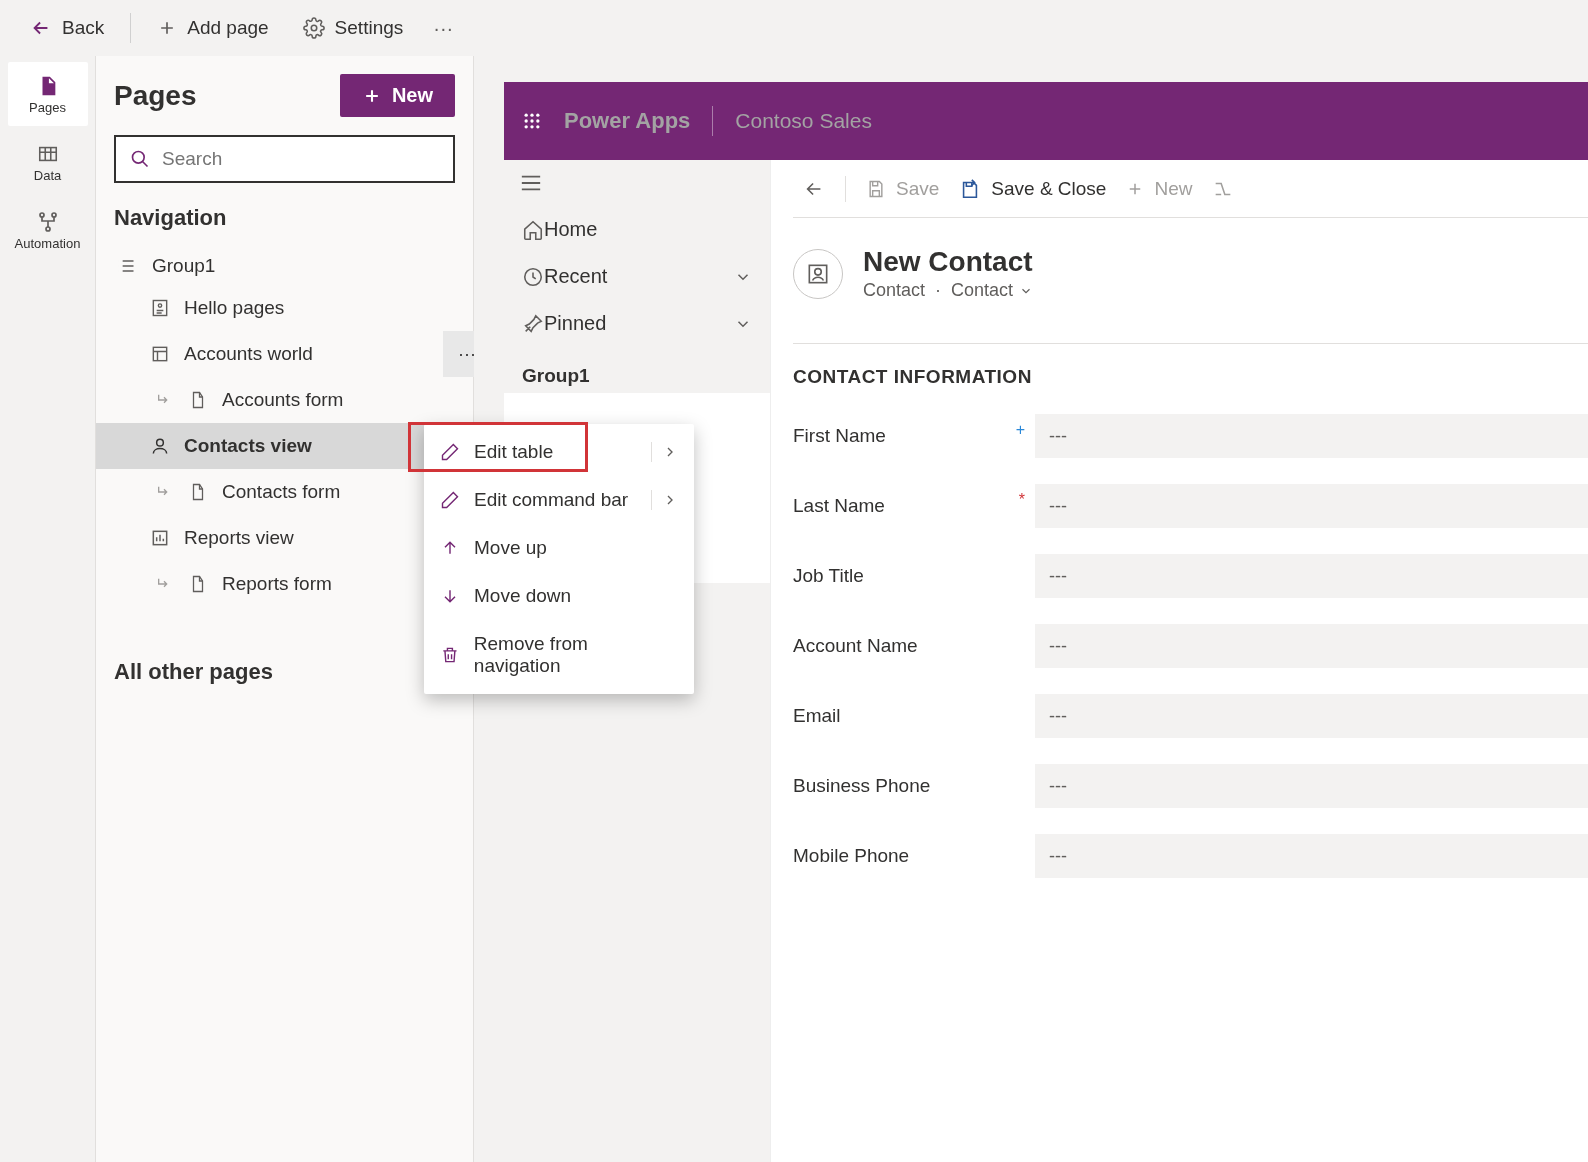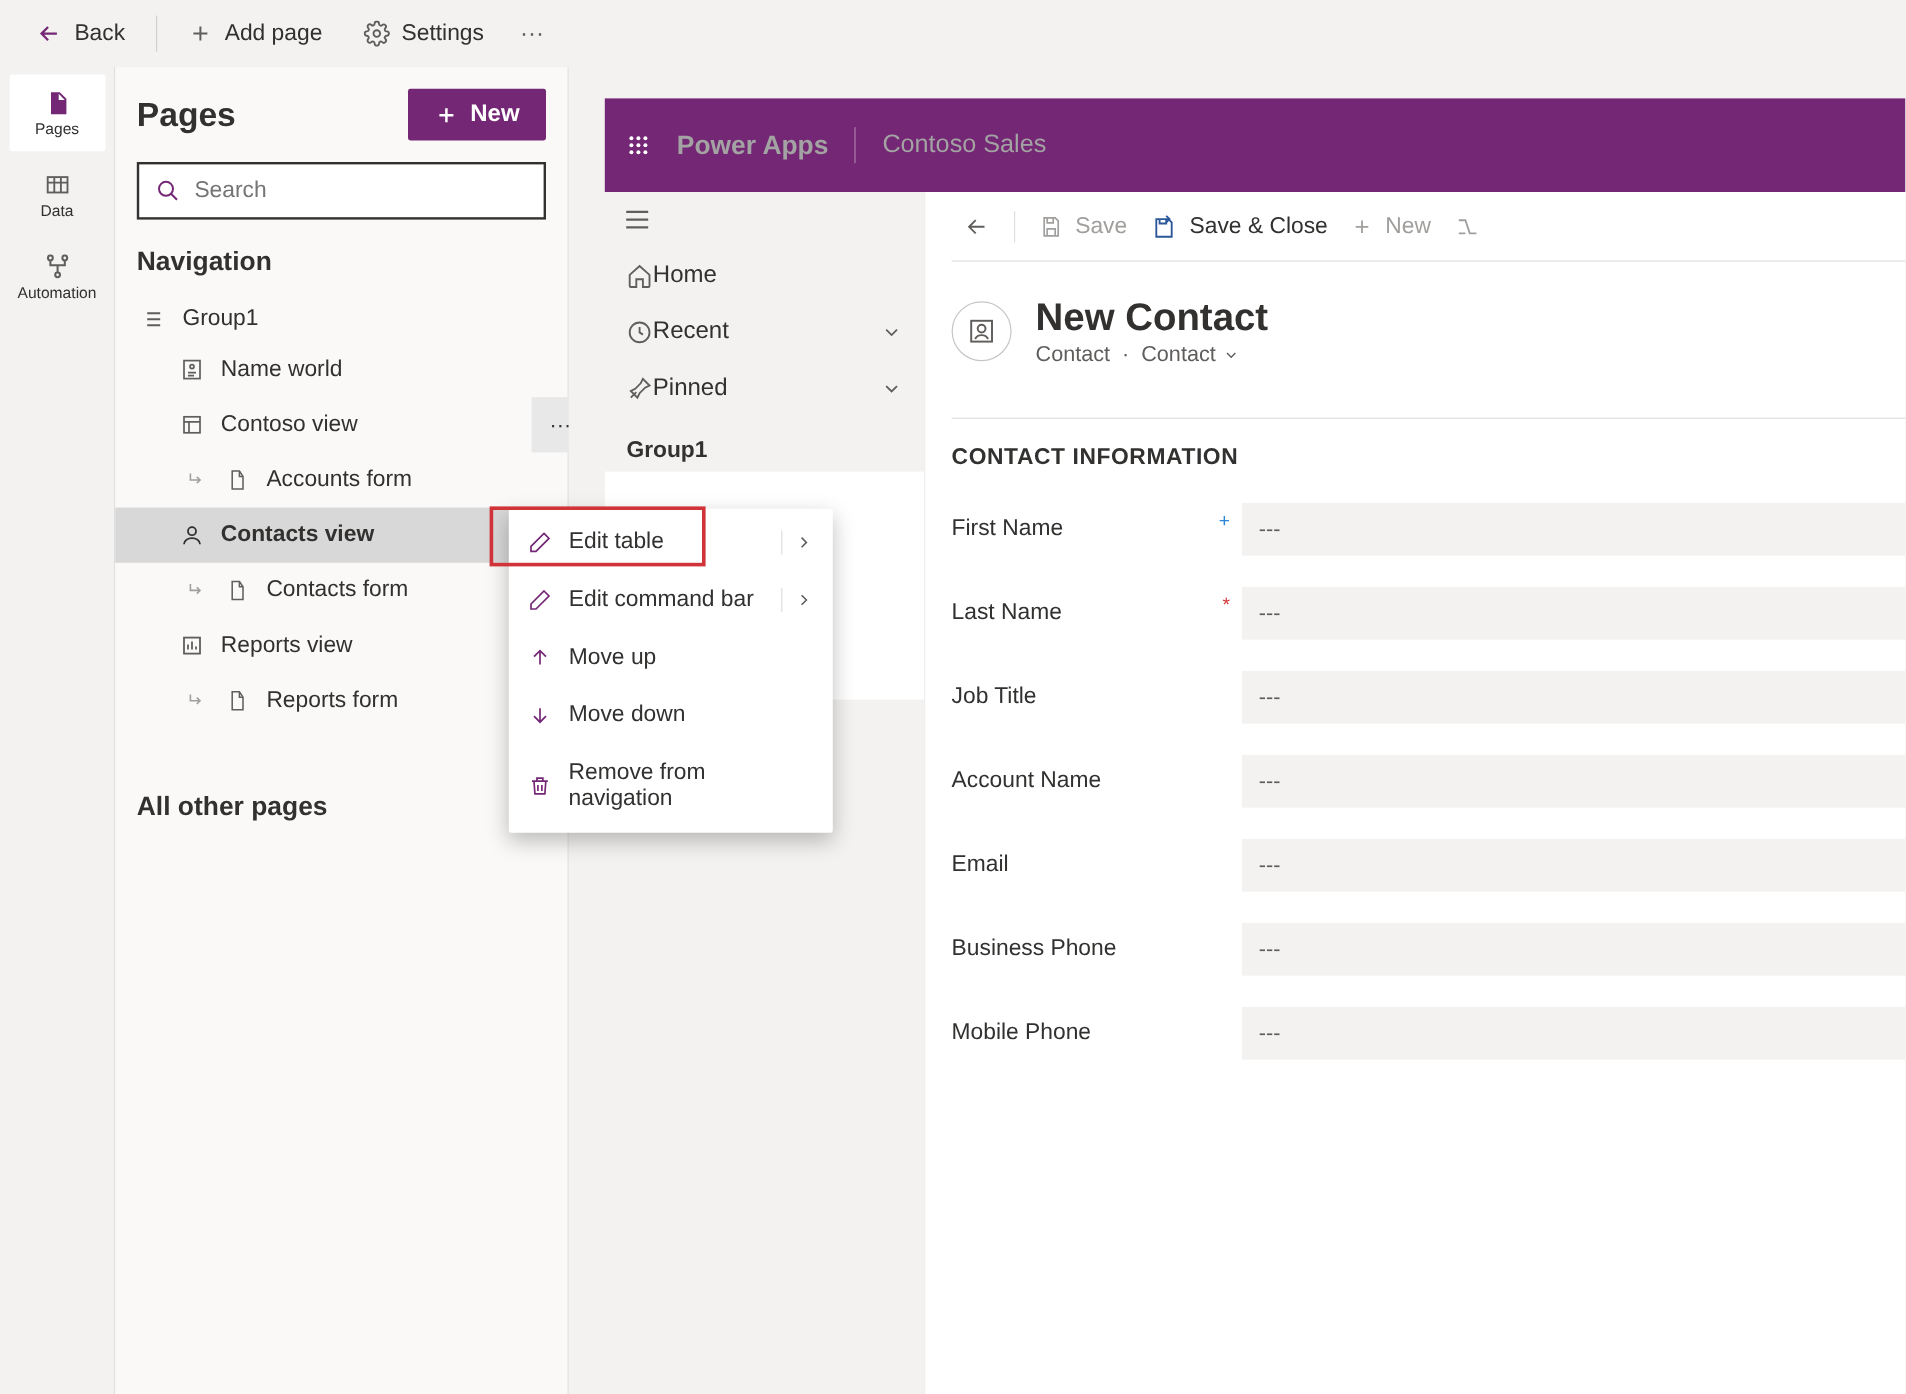--- a/index.html
+++ b/index.html
@@ -60,21 +60,21 @@
     
     .form-area{ flex:1; background:#fff; padding: 0 0 0 22px; overflow:hidden; border-left: 1px solid #eee;}
     .cmd-bar{ display:flex; align-items:center; gap:20px; height:58px; border-bottom:1px solid #e1dfdd; padding: 0 10px; }
     .cmd-sep{ width:1px; height:26px; background:#e1dfdd; }
     .cmd-item{ display:flex; align-items:center; gap:10px; font-size:19px; color:#323130; cursor:pointer; }
     .cmd-item.muted{ color:#a19f9d; }
 
     .record-card{ margin-top: 22px; padding: 6px 0; }
     .record-head{ display:flex; align-items:center; gap:20px; padding: 0 0 10px; }
     .avatar{ width:50px; height:50px; border:1px solid #c8c6c4; border-radius:50%; display:flex;align-items:center;justify-content:center; color:#605e5c; }
-    .rec-title{ font-size:32px; font-weight:600; }
+    .rec-title{ font-size:28px; font-weight:600; }
     .rec-sub{ font-size:18px; color:#605e5c; display:flex;align-items:center;gap:10px; margin-top:2px;}
     .tabs{ display:flex; gap:28px; font-size:21px; font-weight:600; margin-top:12px; padding-bottom: 10px;}
     .tab{ cursor:pointer; padding-bottom:8px;}
     .tab.active{ color:#0078d4; border-bottom:3px solid #0078d4;}
     .tab.inactive{ color:#323130; font-weight:400;}
 
     .form-section{ margin-top:26px; border-top:1px solid #e1dfdd; padding-top:22px; }
     .form-section h3{ font-size:19px; font-weight:700; letter-spacing: .5px; margin-bottom: 26px; }
     .field-row{ display:flex; align-items:center; margin-bottom: 26px; }
     .field-label{ width:242px; font-size:19px; display:flex; align-items:flex-start; gap:4px; }
@@ -180,31 +180,31 @@
     </div>
 
     <div class="nav-item">
       <span class="nav-icon">
         <svg width="20" height="20" viewBox="0 0 24 24" fill="none" stroke="#605e5c" stroke-width="1.7">
             <rect x="4" y="3" width="16" height="18"></rect>
             <circle cx="12" cy="9" r="2"></circle>
             <path d="M8 15h8M8 18h6"></path>
           </svg>
       </span>
-      <span>Name world</span>
+      <span>Hello pages</span>
     </div>
 
     <div class="nav-item with-more" style="margin:0 -18px; padding-left:54px;">
       <span class="nav-icon">
         <svg width="20" height="20" viewBox="0 0 24 24" fill="none" stroke="#605e5c" stroke-width="1.7">
             <rect x="4" y="4" width="16" height="16"></rect>
             <path d="M4 9h16M9 9v11"></path>
           </svg>
       </span>
-      <span>Contoso view</span>
+      <span>Accounts world</span>
       <div class="nav-more">···</div>
     </div>
 
     <div class="nav-item sub">
       <span class="nav-icon">
         <svg width="16" height="16" viewBox="0 0 24 24" fill="none" stroke="#a19f9d" stroke-width="2">
             <path d="M4 4v8h12M12 8l4 4-4 4"></path>
           </svg>
       </span>
       <span class="nav-icon">

